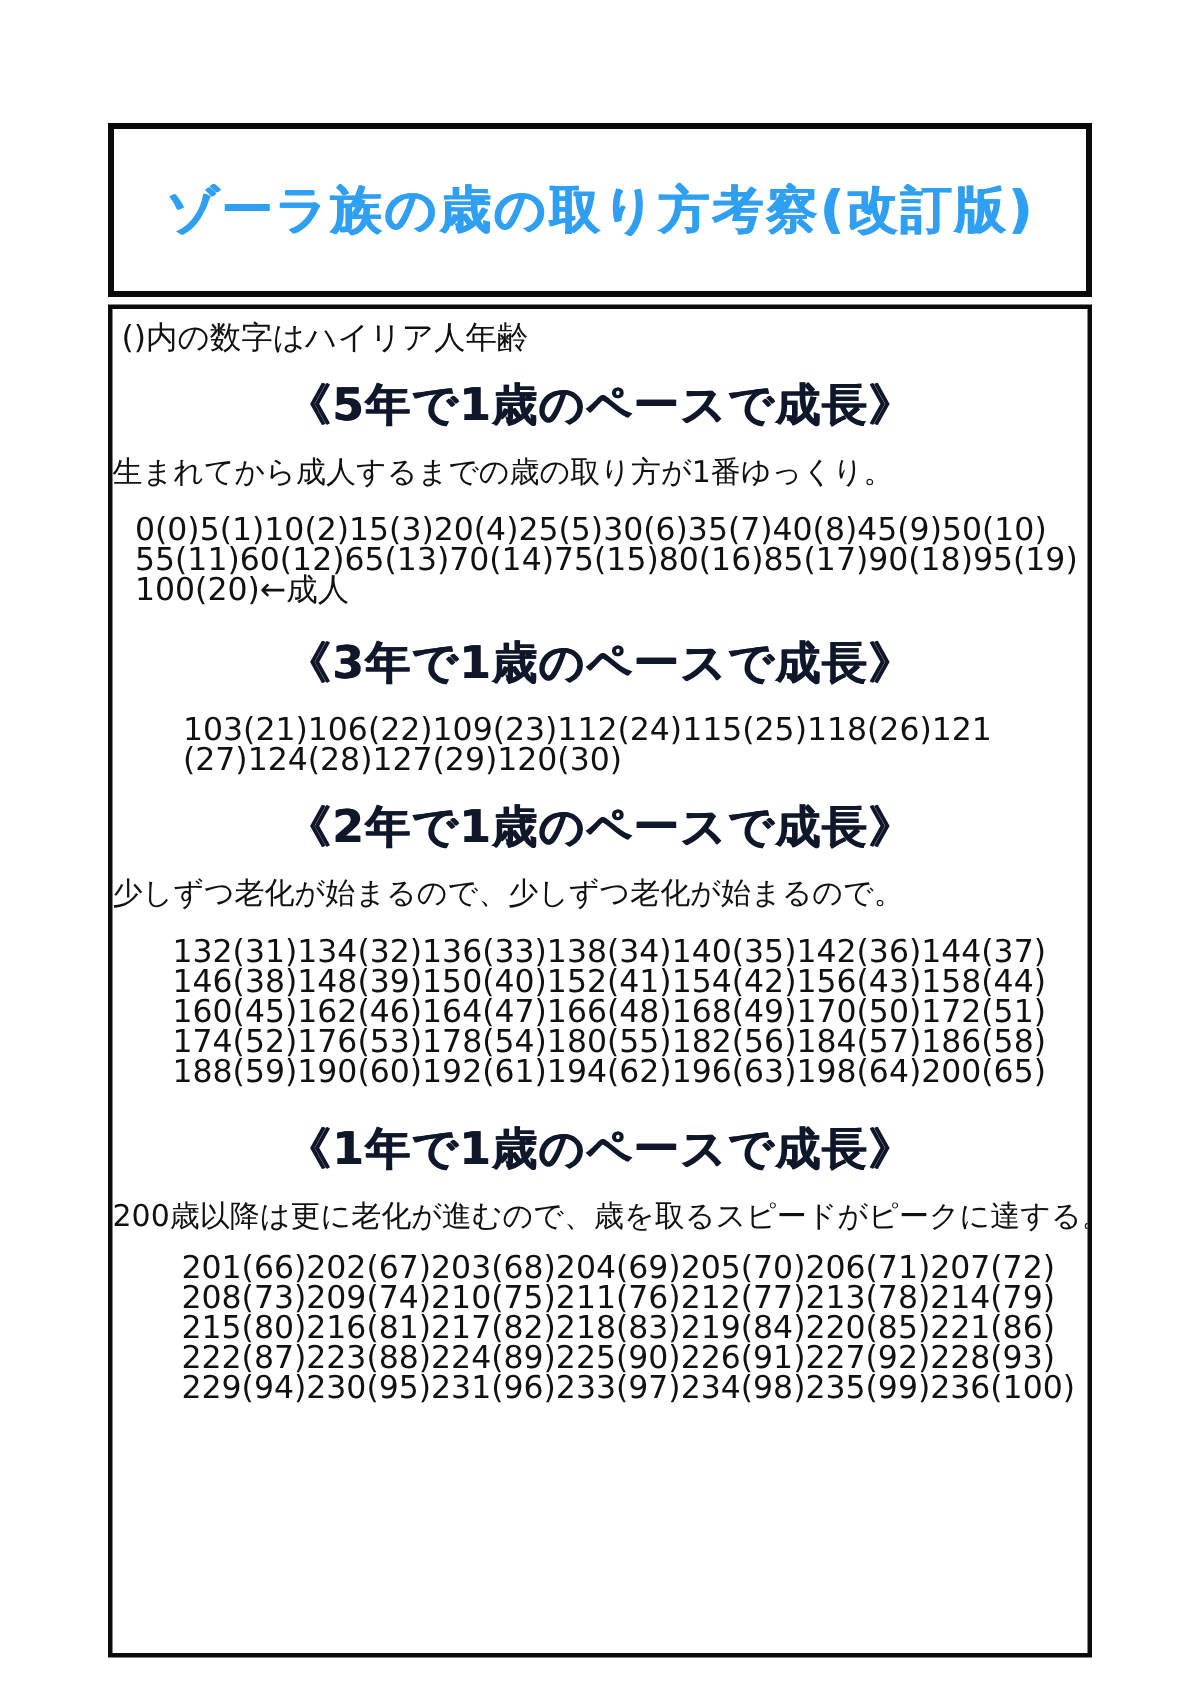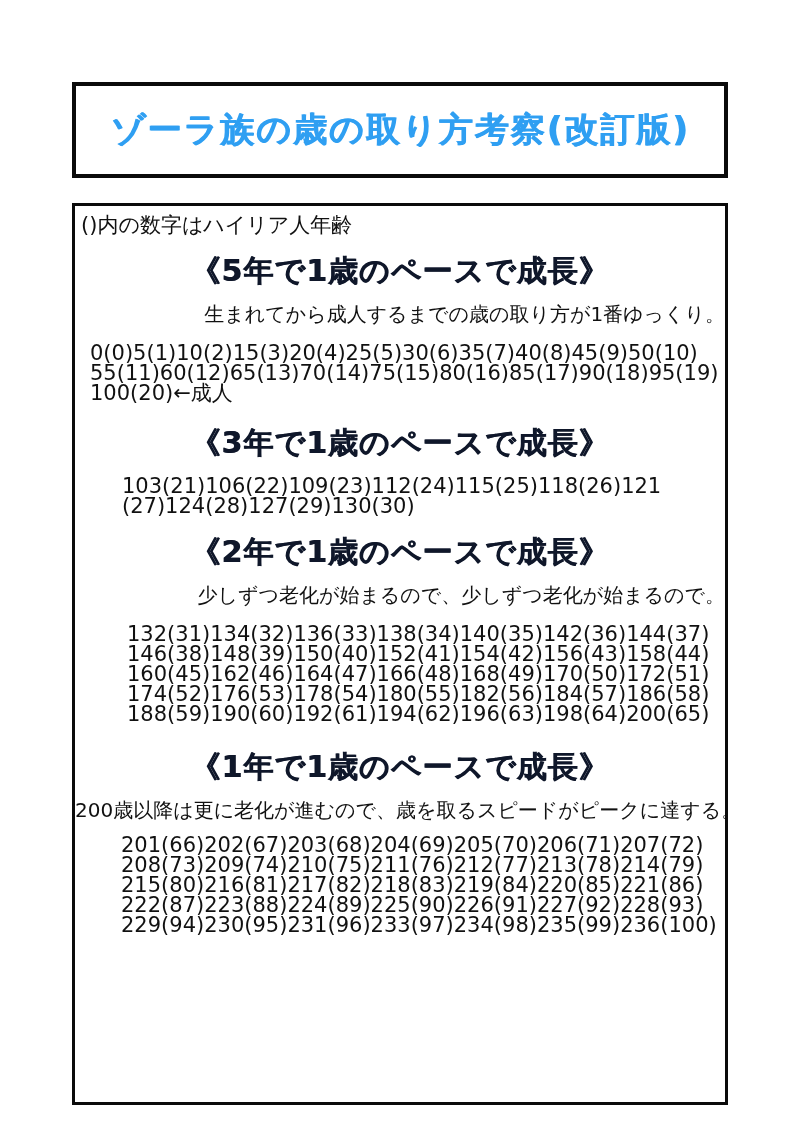--- a/index.html
+++ b/index.html
@@ -10,21 +10,21 @@
     background: #ffffff;
     font-family: "DejaVu Sans", "Liberation Sans", sans-serif;
     color: #111111;
     overflow: hidden;
   }
   .title-box {
     position: absolute;
     left: 72px;
     top: 82px;
     width: 656px;
-    height: 96px;
+    height: 116px;
     box-sizing: border-box;
     border: 4px solid #0a0a0a;
     background: #ffffff;
     display: flex;
     align-items: center;
     justify-content: center;
   }
   .page-title {
     color: #2f9ff2;
     font-size: 34px;
@@ -57,38 +57,38 @@
     color: #0f172a;
     font-size: 30px;
     font-weight: bold;
     line-height: 38px;
     letter-spacing: 1px;
     white-space: nowrap;
     text-shadow: 0.7px 0 0 currentColor;
   }
   .desc {
     margin: 12px 0 0 0;
-    text-align: right;
+    text-align: left;
     font-size: 20px;
     line-height: 24px;
     white-space: nowrap;
   }
   .nums {
     margin: 16px 0 0 0;
     font-size: 21px;
     line-height: 20px;
     white-space: pre-line;
   }
   
   .s1 .heading { margin-top: 14px; }
   .s1 .nums    { margin-top: 17px; padding-left: 15px; }
   .s2 .heading { margin-top: 21px; }
   .s2 .nums    { margin-top: 14px; padding-left: 47px; }
   .s3 .heading { margin-top: 17px; }
-  .s3 .nums    { margin-top: 17px; padding-left: 52px; }
+  .s3 .nums    { margin-top: 17px; padding-left: 40px; }
   .s4 .heading { margin-top: 24px; }
   .s4 .nums    { margin-top: 13px; padding-left: 46px; }
 </style>
 </head>
 <body>
 
 <div class="page">
 
   <div class="title-box">
     <div class="page-title">ゾーラ族の歳の取り方考察(改訂版)</div>
@@ -102,21 +102,21 @@
       <div class="heading">《5年で1歳のペースで成長》</div>
       <div class="desc">生まれてから成人するまでの歳の取り方が1番ゆっくり。</div>
       <div class="nums">0(0)5(1)10(2)15(3)20(4)25(5)30(6)35(7)40(8)45(9)50(10)
 55(11)60(12)65(13)70(14)75(15)80(16)85(17)90(18)95(19)
 100(20)←成人</div>
     </section>
 
     <section class="s2">
       <div class="heading">《3年で1歳のペースで成長》</div>
       <div class="nums">103(21)106(22)109(23)112(24)115(25)118(26)121
-(27)124(28)127(29)130(30)</div>
+(27)124(28)127(29)120(30)</div>
     </section>
 
     <section class="s3">
       <div class="heading">《2年で1歳のペースで成長》</div>
       <div class="desc">少しずつ老化が始まるので、少しずつ老化が始まるので。</div>
       <div class="nums">132(31)134(32)136(33)138(34)140(35)142(36)144(37)
 146(38)148(39)150(40)152(41)154(42)156(43)158(44)
 160(45)162(46)164(47)166(48)168(49)170(50)172(51)
 174(52)176(53)178(54)180(55)182(56)184(57)186(58)
 188(59)190(60)192(61)194(62)196(63)198(64)200(65)</div>

